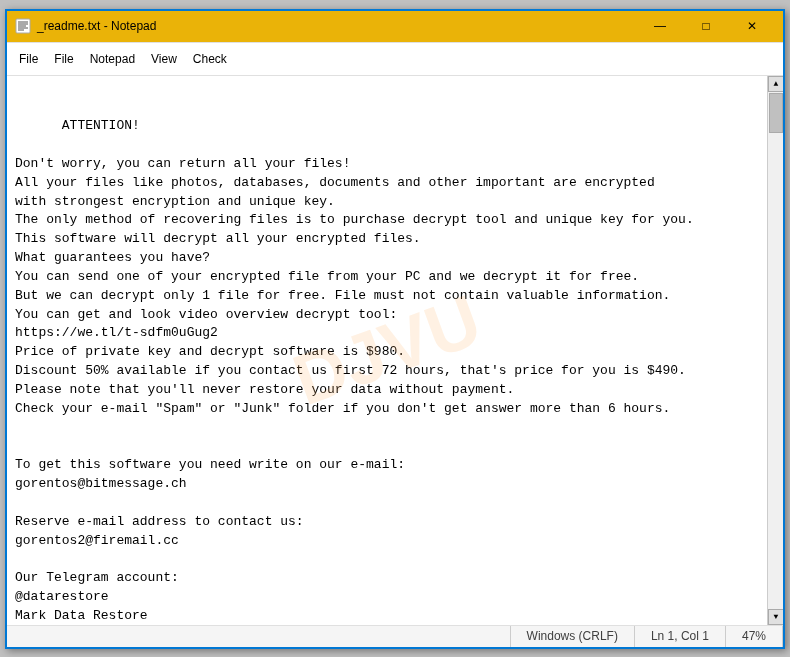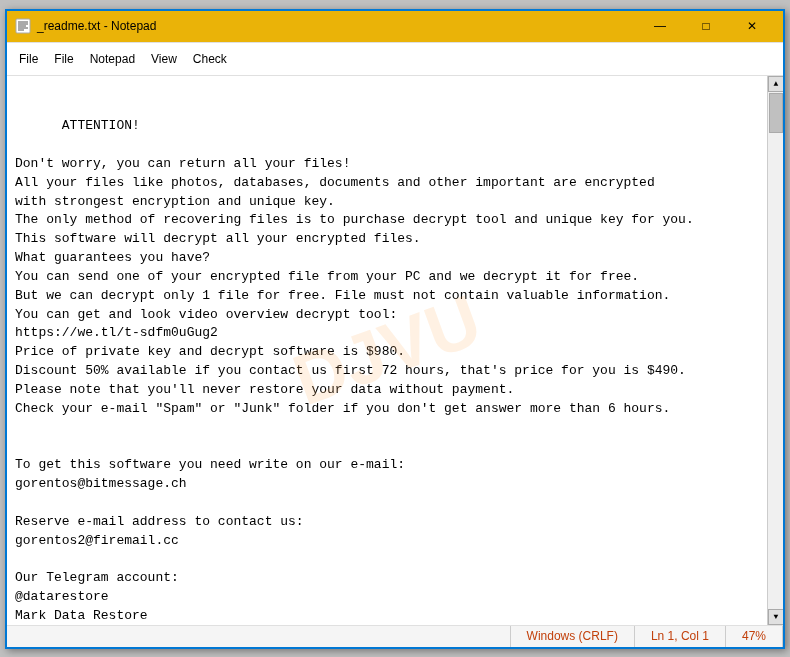--- a/index.html
+++ b/index.html
@@ -125,21 +125,21 @@
     }
     .status-bar {
       height: 22px;
       background: #f5f5f5;
       border-top: 1px solid #e0e0e0;
       display: flex;
       align-items: center;
       flex-shrink: 0;
       font-family: 'Segoe UI', Arial, sans-serif;
       font-size: 12px;
-      color: #c2410c;
+      color: #404040;
     }
     .status-section {
       padding: 0 16px;
       border-right: 1px solid #ccc;
       height: 100%;
       display: flex;
       align-items: center;
     }
     .status-section:first-child {
       flex: 1;

